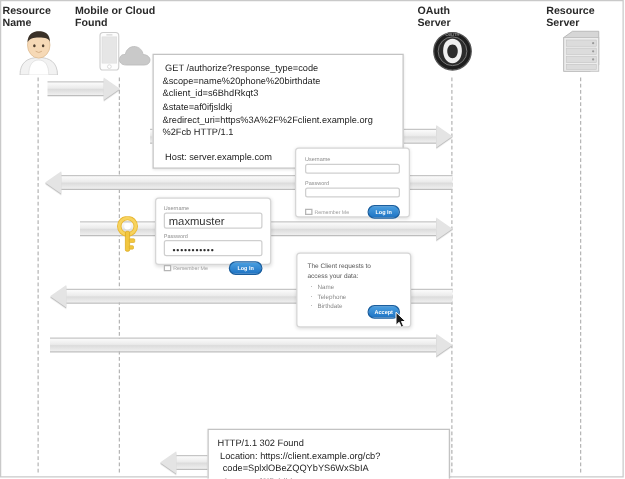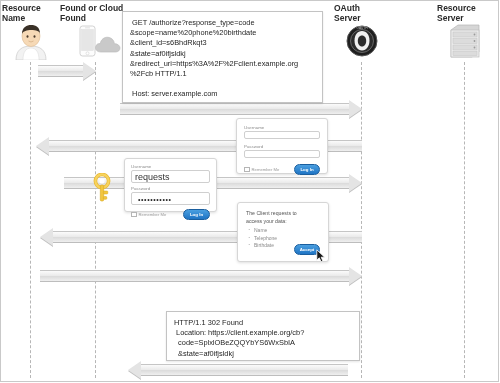--- a/index.html
+++ b/index.html
@@ -45,20 +45,21 @@
     filter:drop-shadow(0px 1px 0px #bdbdbd);
   }
 
   
   .msgbox{
     position:absolute;background:#ffffff;border:1px solid #c3c3c3;
     font-size:7.4px;line-height:10.2px;color:#1d1d1d;
     padding:6px 7px 7px 7px;box-sizing:border-box;
     white-space:pre-wrap;word-break:break-word;
     font-family:"Liberation Sans", sans-serif;
+    margin-top:32px;
   }
   .msgbox.shadowed{box-shadow:0 1px 2px rgba(0,0,0,0.10);}
 
   
   .card{
     position:absolute;background:#ffffff;border:1px solid #d6d6d6;border-radius:3px;
     box-shadow:0 1px 3px rgba(0,0,0,0.13);box-sizing:border-box;
   }
   .fld-label{font-size:4.4px;color:#8d8d8d;display:block;margin-bottom:1px;}
   .fld-input{
@@ -105,21 +106,21 @@
         <ellipse cx="20" cy="12" rx="9" ry="10.5" fill="#f6d9b6" stroke="#dcb98f" stroke-width="0.6"></ellipse>
         <path d="M11 10 C11 3 16 1 20 1 C25 1 29 3 29 10 C29 7 25 6 20 6 C16 6 12 7 11 10 Z" fill="#3a3128"></path>
         <ellipse cx="16.5" cy="12.5" rx="1" ry="1.2" fill="#4a3b2c"></ellipse>
         <ellipse cx="23.5" cy="12.5" rx="1" ry="1.2" fill="#4a3b2c"></ellipse>
         <path d="M17.5 17 Q20 19 22.5 17" stroke="#d0a97f" stroke-width="0.7" fill="none"></path>
       </svg>
     </div>
   </div>
 
   <div class="actor" style="left:60px;top:3px;width:72px;">
-    <div class="actor-label">Found or Cloud</div>
+    <div class="actor-label">Mobile or Cloud</div>
     <div class="actor-label">Found</div>
     <div class="actor-icon" style="width:56px;height:36px;">
       <svg width="56" height="36" viewBox="0 0 56 36">
         <rect x="12" y="2" width="15" height="30" rx="2.5" fill="#fdfdfd" stroke="#cdcdcd" stroke-width="0.9"></rect>
         <rect x="13.6" y="5.5" width="11.8" height="21" fill="#e6e6e6" stroke="#d8d8d8" stroke-width="0.4"></rect>
         <circle cx="19.5" cy="29.3" r="1.5" fill="#ffffff" stroke="#c9c9c9" stroke-width="0.5"></circle>
         <rect x="17" y="3.4" width="5" height="0.9" rx="0.4" fill="#d5d5d5"></rect>
         <path d="M33 28 C29 28 27 25.5 27.6 22.8 C28.1 20.4 30.3 19.2 32.3 19.6 C32.8 15.6 36.2 12.8 40.2 13.3 C43.6 13.7 46.2 16.4 46.4 19.7 C49.6 19.6 52 21.7 52 24 C52 26.4 50 28 47.5 28 Z" fill="#c9c9c9" stroke="#bcbcbc" stroke-width="0.7"></path>
       </svg>
     </div>
@@ -222,21 +223,21 @@
       <circle cx="10" cy="8" r="6.6" fill="none" stroke="#f7d35e" stroke-width="2.2"></circle>
       <circle cx="10" cy="8" r="2.6" fill="#ffffff"></circle>
       <rect x="8.3" y="12" width="3.4" height="16" rx="1.2" fill="#f2c63f" stroke="#d9a81e" stroke-width="0.6"></rect>
       <rect x="11.4" y="18" width="4.4" height="3" rx="0.8" fill="#f2c63f" stroke="#d9a81e" stroke-width="0.5"></rect>
       <rect x="11.4" y="23.5" width="3.4" height="2.8" rx="0.8" fill="#f2c63f" stroke="#d9a81e" stroke-width="0.5"></rect>
     </svg>
   </div>
 
   <div class="card" style="left:124px;top:158px;width:93px;height:54px;padding:5px 6px;">
     <span class="fld-label">Username</span>
-    <span class="fld-input big" style="width:100%;">requests</span>
+    <span class="fld-input big" style="width:100%;">maxmuster</span>
     <span class="fld-label" style="margin-top:3px;">Password</span>
     <span class="fld-input big" style="width:100%;">
       <span class="dots">•••••••••••</span>
     </span>
     <div class="row-bottom" style="margin-top:4px;">
       <span class="chk">
         <span class="box"></span>
         <span class="txt">Remember Me</span>
       </span>
       <span class="btn-blue" style="width:25px;height:9px;font-size:4.4px;line-height:9px;">Log In</span>

